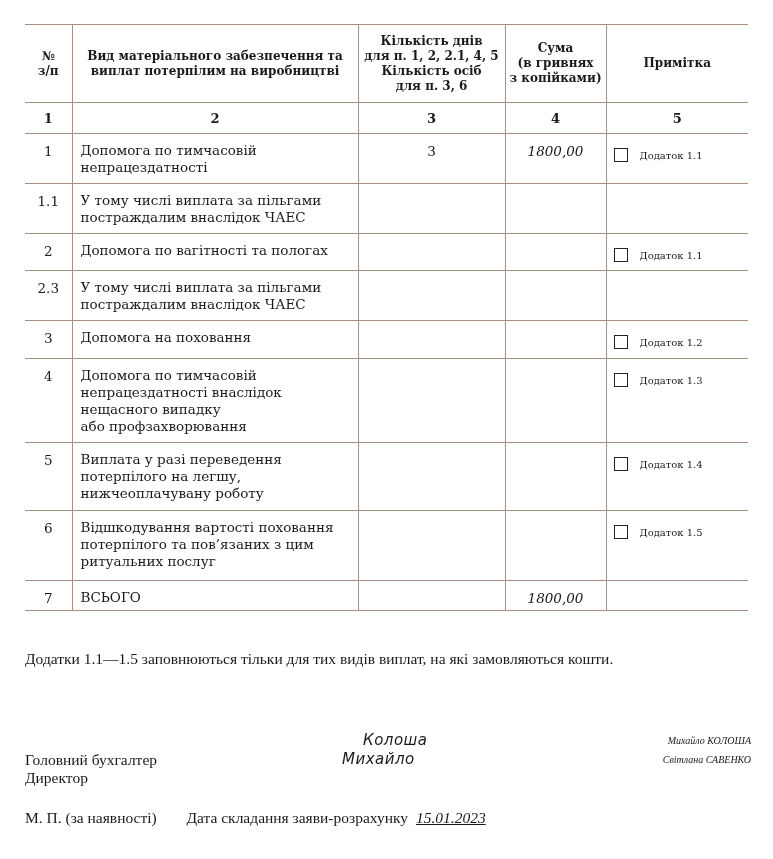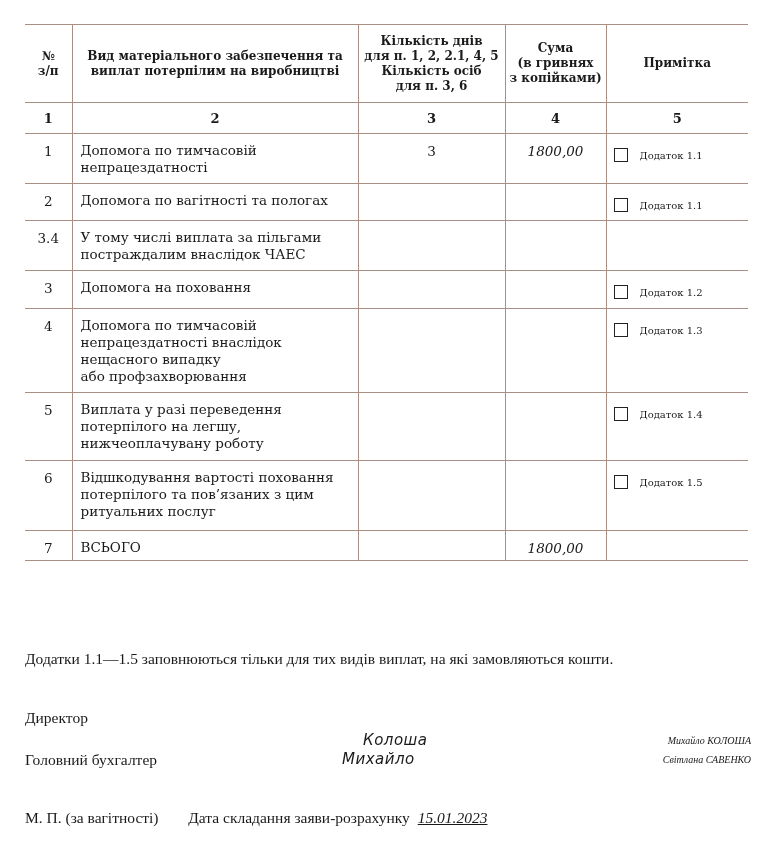--- a/index.html
+++ b/index.html
@@ -65,29 +65,36 @@
     </tr>
   </thead>
   <tbody id="rows">
       <tr style="height: 50px;">
         <td class="num">1</td>
         <td class="name">Допомога по тимчасовій<br>непрацездатності</td>
         <td class="qty">3</td>
         <td class="sum">1800,00</td>
         <td class="note"><span class="cb"></span><span class="note-label">Додаток 1.1</span></td>
       </tr>
+      <tr style="height: 50px;">
+        <td class="num">1.1</td>
+        <td class="name">У тому числі виплата за пільгами<br>постраждалим внаслідок ЧАЕС</td>
+        <td class="qty"></td>
+        <td class="sum"></td>
+        <td class="note"></td>
+      </tr>
       <tr style="height: 37px;">
         <td class="num">2</td>
         <td class="name">Допомога по вагітності та пологах</td>
         <td class="qty"></td>
         <td class="sum"></td>
         <td class="note"><span class="cb"></span><span class="note-label">Додаток 1.1</span></td>
       </tr>
       <tr style="height: 50px;">
-        <td class="num">3.4</td>
+        <td class="num">2.3</td>
         <td class="name">У тому числі виплата за пільгами<br>постраждалим внаслідок ЧАЕС</td>
         <td class="qty"></td>
         <td class="sum"></td>
         <td class="note"></td>
       </tr>
       <tr style="height: 38px;">
         <td class="num">3</td>
         <td class="name">Допомога на поховання</td>
         <td class="qty"></td>
         <td class="sum"></td>
@@ -119,25 +126,25 @@
         <td class="name">ВСЬОГО</td>
         <td class="qty"></td>
         <td class="sum">1800,00</td>
         <td class="note"></td>
       </tr>
     </tbody>
 </table>
 
 <div class="footnote">Додатки 1.1—1.5 заповнюються тільки для тих видів виплат, на які замовляються кошти.</div>
 
-<div class="sig" style="left:25px; top:708px;">Директор</div>
+<div class="sig" style="left:25px; top:768px;">Директор</div>
 <div class="sig" style="left:25px; top:750px;">Головний бухгалтер</div>
 <div class="sig-hand" style="left:342px; top:731px;margin-left:21px;">Колоша</div>
 <div class="sig-hand" style="left:342px; top:750px;">Михайло</div>
 <div class="sig-name" style="right:22px; top:731px;">Михайло КОЛОША</div>
 <div class="sig-name" style="right:22px; top:750px;text-align:right;">Світлана САВЕНКО</div>
 
 <div class="bottom">
-  <span>М. П. (за вагітності)</span>
+  <span>М. П. (за наявності)</span>
   <span style="display:inline-block;width:22px;"></span>
   <span>Дата складання заяви-розрахунку</span>
   <span class="date-val">15.01.2023</span>
 </div>
 
 </body></html>

